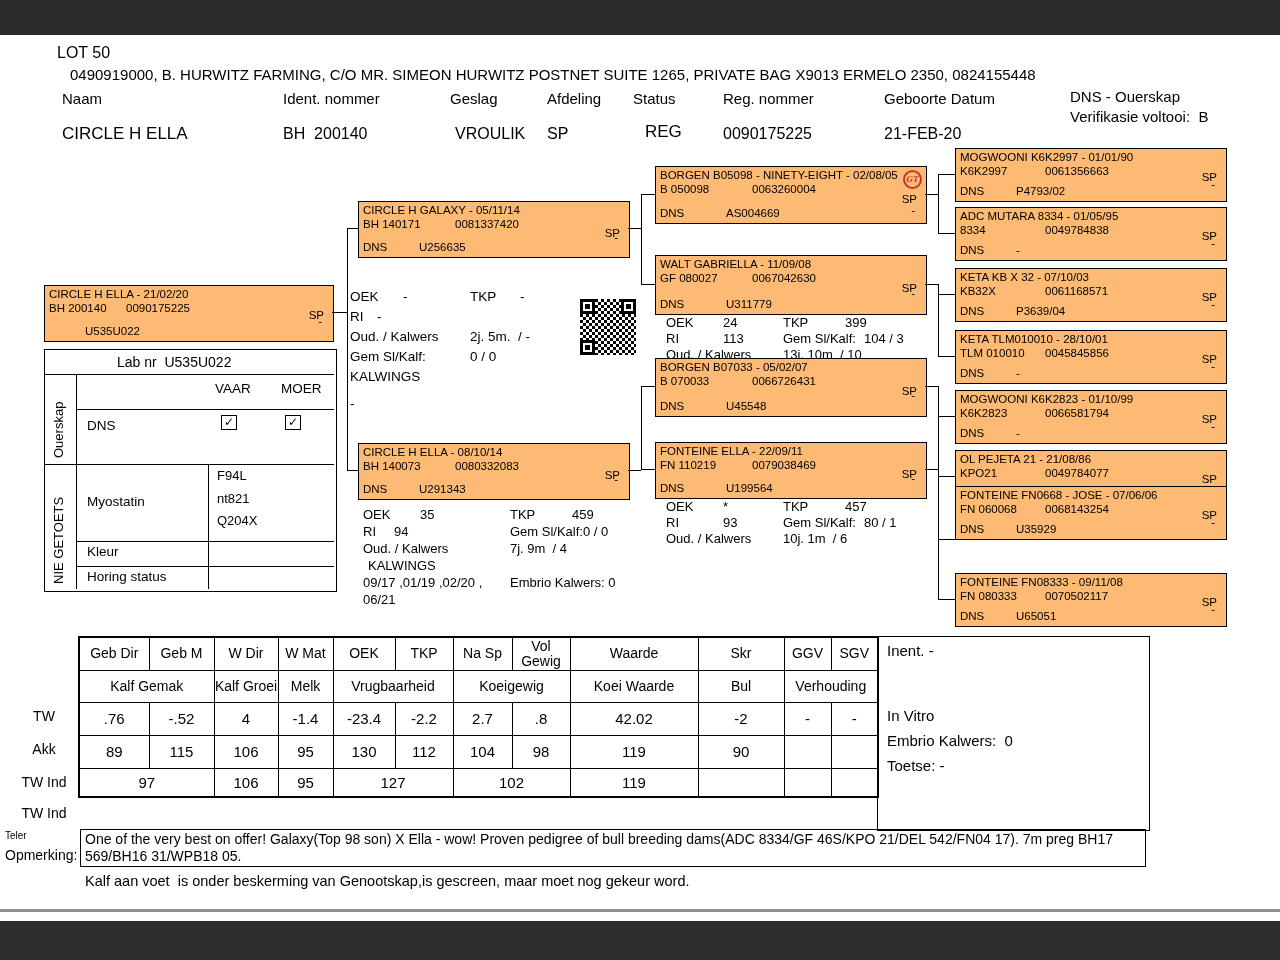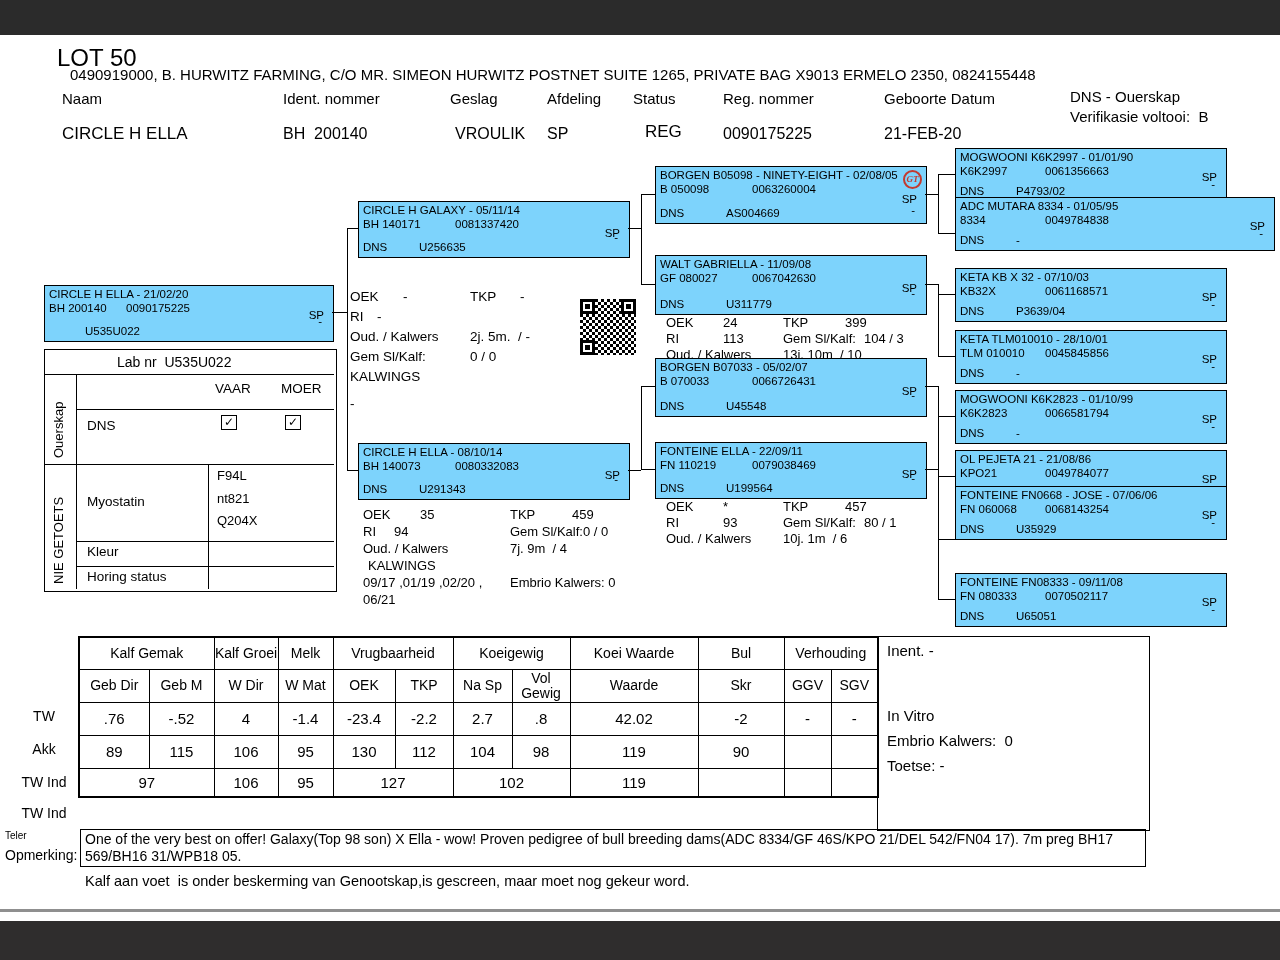--- a/index.html
+++ b/index.html
@@ -5,21 +5,21 @@
   html,body{margin:0;padding:0;}
   body{width:1280px;height:960px;position:relative;background:#fff;color:#000;
        font-family:"Liberation Sans","DejaVu Sans",sans-serif;overflow:hidden;}
   .abs{position:absolute;}
   .bar{position:absolute;left:0;width:1280px;}
   .topbar{top:0;height:35px;background:#2b2b2b;}
   .divline{top:909px;height:3px;background:#8f8f8f;}
   .botbar{top:921px;height:39px;background:#2f2d2d;}
 
   
-  .pbox{position:absolute;border:1px solid #000;background:#7dd3fc;font-size:11.5px;line-height:13px;}
+  .pbox{position:absolute;border:1px solid #000;background:#fdba74;font-size:11.5px;line-height:13px;}
   .pbox .bt{position:absolute;left:4px;top:2px;white-space:nowrap;}
   .pbox .bid{position:absolute;left:4px;top:16px;white-space:nowrap;}
   .pbox .bid .breg{position:absolute;white-space:nowrap;}
   .pbox .bsp{position:absolute;right:9px;}
   .pbox .bdash{position:absolute;right:11px;}
   .pbox .bdnsrow{position:absolute;left:4px;bottom:3px;}
   .pbox .bdnsv{position:absolute;}
 
   
   .ln{position:absolute;background:#000;}
@@ -53,21 +53,21 @@
   .qf::after{content:"";position:absolute;left:2px;top:2px;width:5px;height:5px;background:#000;}
   .gtlogo{position:absolute;right:4px;top:3px;width:19px;height:19px;border:2px solid #c3392f;border-radius:50%;
           color:#c3392f;font-size:9px;font-weight:bold;text-align:center;line-height:15px;
           font-family:"Liberation Serif",serif;box-sizing:border-box;font-style:italic;}
 </style>
 </head>
 <body>
 
 <div class="bar topbar"></div>
 
-<div class="abs" style="left:57px;top:44px;font-size:24px;">LOT 50</div>
+<div class="abs" style="left:57px;top:44px;font-size:16px;">LOT 50</div>
 <div class="abs" style="left:70px;top:66px;font-size:15px;">0490919000, B. HURWITZ FARMING, C/O MR. SIMEON HURWITZ POSTNET SUITE 1265, PRIVATE BAG X9013 ERMELO 2350, 0824155448</div>
 
 <div class="abs" style="left:62px;top:90px;font-size:15px;">Naam</div>
 <div class="abs" style="left:283px;top:90px;font-size:15px;">Ident. nommer</div>
 <div class="abs" style="left:450px;top:90px;font-size:15px;">Geslag</div>
 <div class="abs" style="left:547px;top:90px;font-size:15px;">Afdeling</div>
 <div class="abs" style="left:633px;top:90px;font-size:15px;">Status</div>
 <div class="abs" style="left:723px;top:90px;font-size:15px;">Reg. nommer</div>
 <div class="abs" style="left:884px;top:90px;font-size:15px;">Geboorte Datum</div>
 <div class="abs" style="left:1070px;top:88px;font-size:15px;">DNS - Ouerskap</div>
@@ -225,21 +225,21 @@
 </div>
 
 <div class="pbox" style="left:955px;top:148px;width:270px;height:52px;">
   <div class="bt">MOGWOONI K6K2997 - 01/01/90</div>
   <div class="bid"><span>K6K2997</span><span class="breg" style="left:85px;">0061356663</span></div>
   <div class="bsp" style="top:22px;">SP</div>
   <div class="bdash" style="bottom:10px;">-</div>
   <div class="bdnsrow"><span>DNS</span></div>
   <div class="bdnsv" style="left:60px;width:120px;bottom:3px;">P4793/02</div>
 </div>
-<div class="pbox" style="left:955px;top:197px;width:270px;height:52px;padding-left:48px;">
+<div class="pbox" style="left:955px;top:207px;width:270px;height:52px;">
   <div class="bt">ADC MUTARA 8334 - 01/05/95</div>
   <div class="bid"><span>8334</span><span class="breg" style="left:85px;">0049784838</span></div>
   <div class="bsp" style="top:22px;">SP</div>
   <div class="bdash" style="bottom:10px;">-</div>
   <div class="bdnsrow"><span>DNS</span></div>
   <div class="bdnsv" style="left:60px;width:120px;bottom:3px;">-</div>
 </div>
 <div class="pbox" style="left:955px;top:268px;width:270px;height:52px;">
   <div class="bt">KETA KB X 32 - 07/10/03</div>
   <div class="bid"><span>KB32X</span><span class="breg" style="left:85px;">0061168571</span></div>
@@ -335,43 +335,43 @@
     <col style="width:62px">
       <col style="width:58px">
       <col style="width:59px">
       <col style="width:58px">
     <col style="width:128px">
       <col style="width:86px">
       <col style="width:47px">
       <col style="width:47px">
   </colgroup>
   <tbody>
-      <tr style="height:32px;">
-    <th colspan="2">Kalf Gemak</th>
-    <th>Kalf Groei</th>
-    <th>Melk</th>
-    <th colspan="2">Vrugbaarheid</th>
-    <th colspan="2">Koeigewig</th>
-    <th>Koei Waarde</th>
-    <th>Bul</th>
-    <th colspan="2">Verhouding</th>
-  </tr>
-  <tr style="height:33px;">
+      <tr style="height:33px;">
     <th>Geb Dir</th>
     <th>Geb M</th>
     <th>W Dir</th>
     <th>W Mat</th>
     <th>OEK</th>
     <th>TKP</th>
     <th>Na Sp</th>
     <th>Vol Gewig</th>
     <th>Waarde</th>
     <th>Skr</th>
     <th>GGV</th>
     <th>SGV</th>
+  </tr>
+  <tr style="height:32px;">
+    <th colspan="2">Kalf Gemak</th>
+    <th>Kalf Groei</th>
+    <th>Melk</th>
+    <th colspan="2">Vrugbaarheid</th>
+    <th colspan="2">Koeigewig</th>
+    <th>Koei Waarde</th>
+    <th>Bul</th>
+    <th colspan="2">Verhouding</th>
   </tr>
   <tr style="height:33px;">
     <td>.76</td>
     <td>-.52</td>
     <td>4</td>
     <td>-1.4</td>
     <td>-23.4</td>
     <td>-2.2</td>
     <td>2.7</td>
     <td>.8</td>

